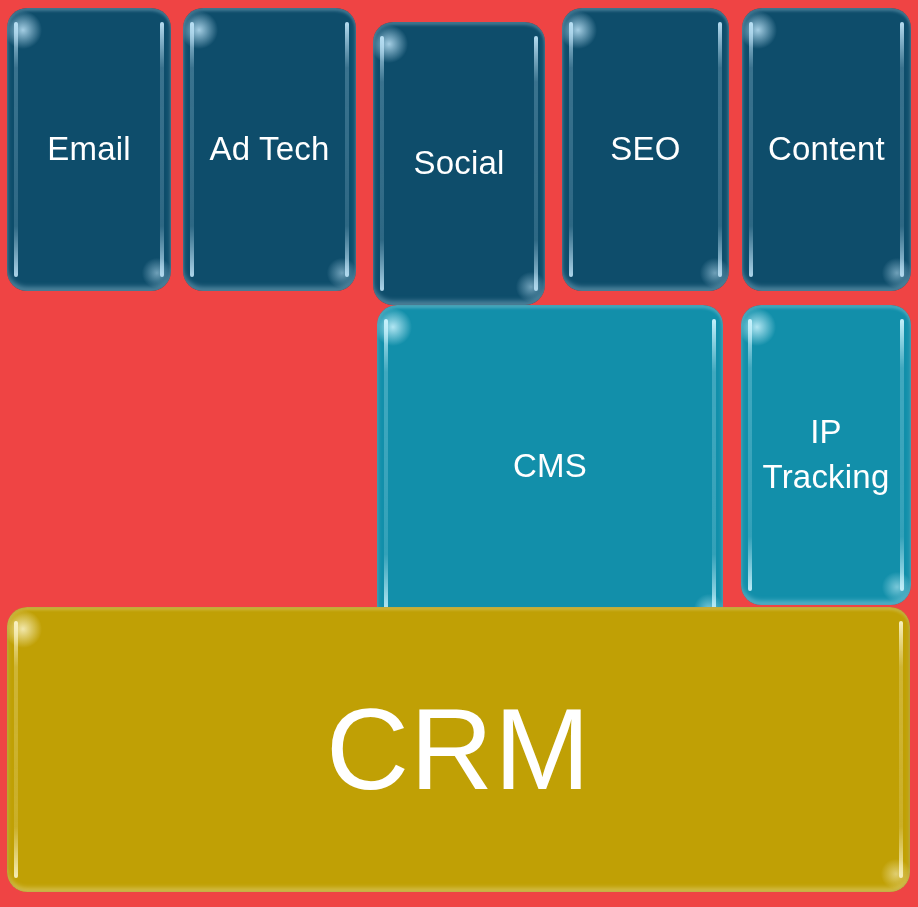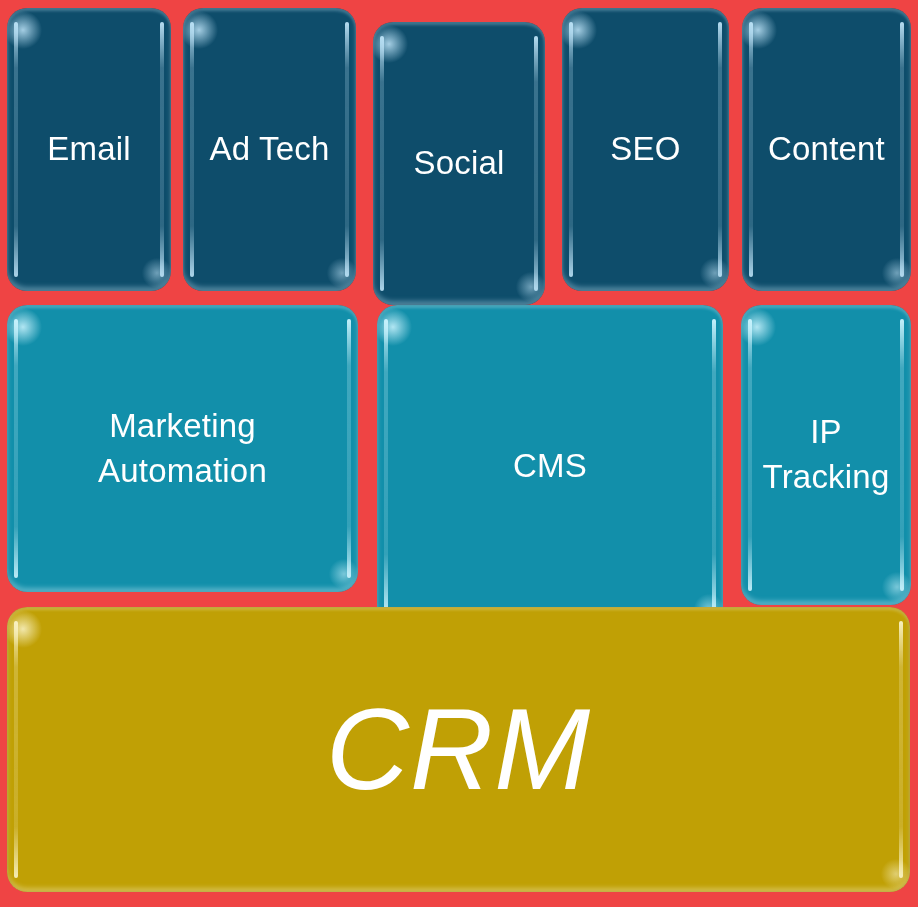--- a/index.html
+++ b/index.html
@@ -75,21 +75,21 @@
   .b-social   { left: 373px; top: 8px;   width: 172px; height: 283px; margin-top: 14px; }
   .b-seo      { left: 556px; top: 8px;   width: 167px; height: 283px; margin-left: 6px; }
   .b-content  { left: 742px; top: 8px;   width: 169px; height: 283px; }
 
   
   .b-ma       { left: 7px;   top: 305px; width: 351px; height: 287px; padding: 0 40px; }
   .b-cms      { left: 377px; top: 305px; width: 346px; height: 322px; padding: 0 30px; }
   .b-ip       { left: 741px; top: 305px; width: 170px; height: 300px; padding: 0 20px; }
 
   
-  .b-crm      { left: 7px;   top: 607px; width: 903px; height: 285px; font-style: italic; }
+  .b-crm      { left: 7px;   top: 607px; width: 903px; height: 285px; }
 </style>
 </head>
 <body>
 
 <div class="stage">
 
   <div class="box tier1 b-email">
     <span class="label">Email</span>
   </div>
   <div class="box tier1 b-adtech">
@@ -98,23 +98,20 @@
   <div class="box tier1 b-social">
     <span class="label">Social</span>
   </div>
   <div class="box tier1 b-seo">
     <span class="label">SEO</span>
   </div>
   <div class="box tier1 b-content">
     <span class="label">Content</span>
   </div>
 
-  <div class="box tier2 b-ma">
-    <span class="label">Marketing Automation</span>
-  </div>
   <div class="box tier2 b-cms">
     <span class="label">CMS</span>
   </div>
   <div class="box tier2 b-ip">
     <span class="label">IP Tracking</span>
   </div>
 
   <div class="box tier3 b-crm">
     <span class="label">CRM</span>
   </div>

